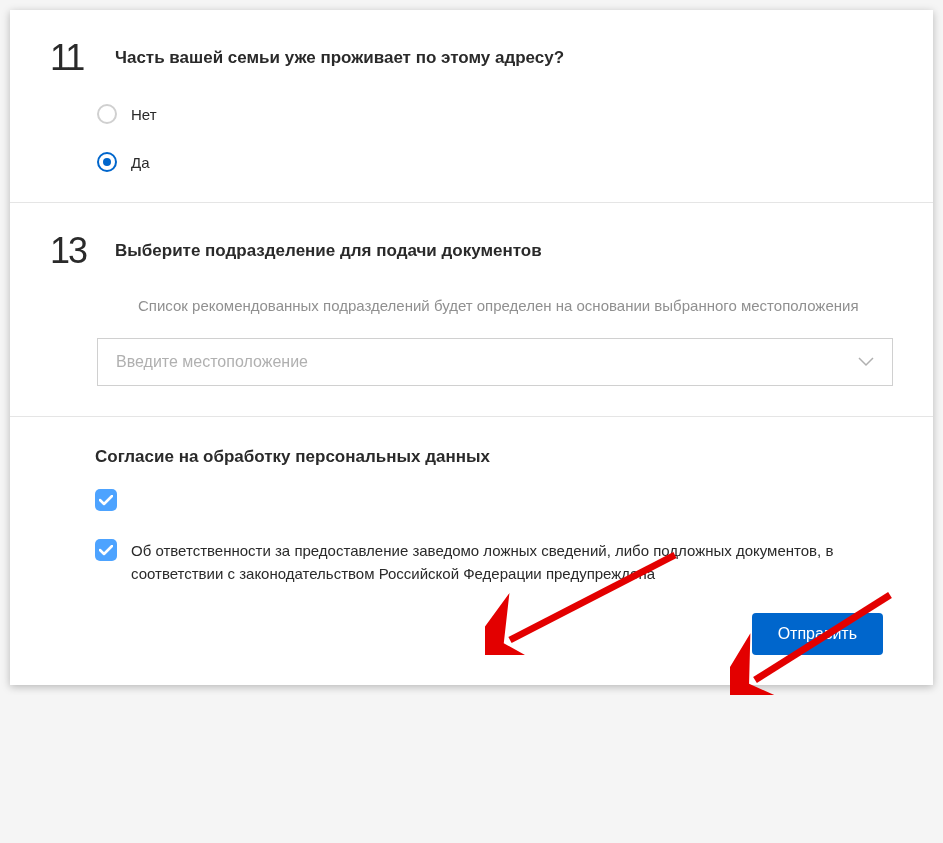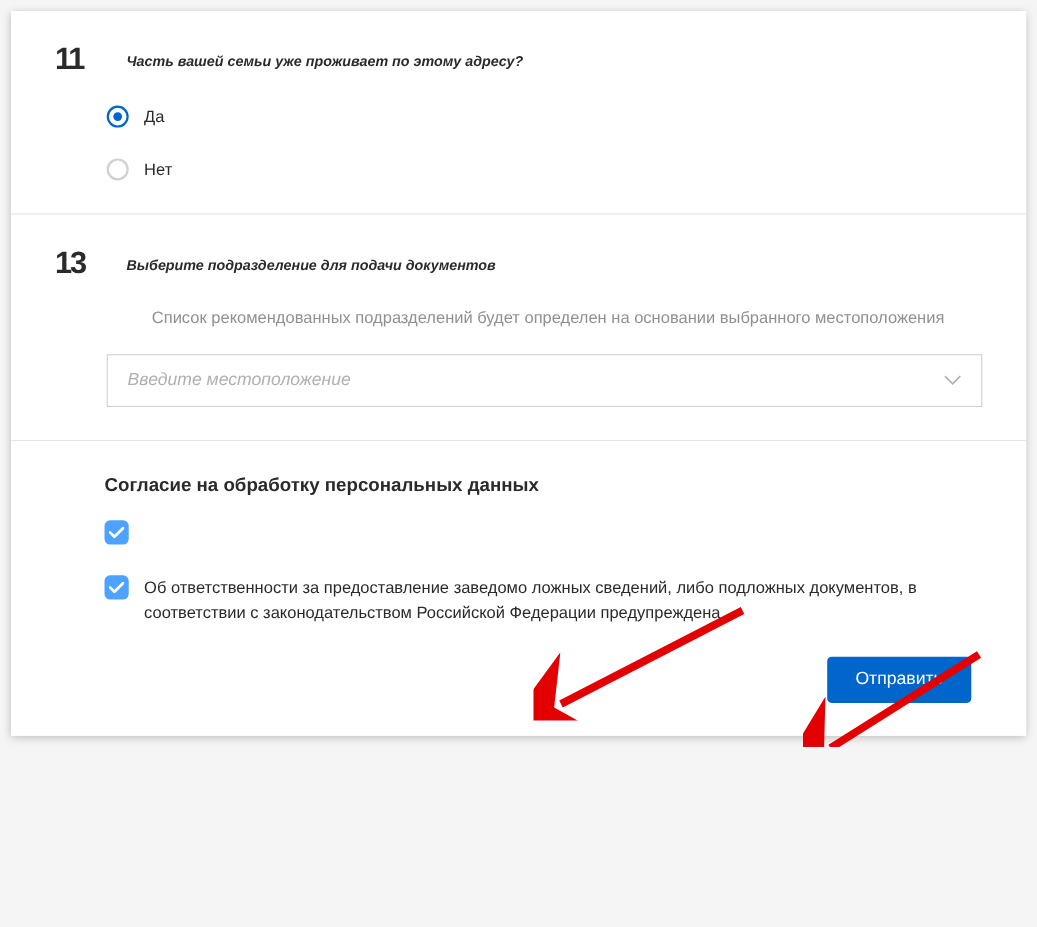--- a/index.html
+++ b/index.html
@@ -22,33 +22,32 @@
     .section {
       padding: 30px 40px 30px 40px;
     }
     .section-header {
       display: flex;
       align-items: flex-start;
       gap: 20px;
       margin-bottom: 28px;
     }
     .section-number {
-      font-size: 28px;
-      font-weight: 700;
+      font-size: 36px;
+      font-weight: 400;
       color: #2a2a2a;
       line-height: 1;
       letter-spacing: -2px;
       min-width: 45px;
     }
     .section-title {
-      font-size: 13px;
+      font-size: 17px;
       font-weight: bold;
       color: #2a2a2a;
       padding-top: 8px;
-      font-style: italic;
     }
     .section-content {
       padding-left: 47px;
     }
     .radio-group {
       display: flex;
       flex-direction: column;
       gap: 28px;
     }
     .radio-item {
@@ -96,21 +95,20 @@
       border: 1px solid #d0d0d0;
       display: flex;
       align-items: center;
       padding: 14px 18px;
       cursor: pointer;
     }
     .select-placeholder {
       font-size: 16px;
       color: #b0b0b0;
       flex: 1;
-      font-style: italic;
     }
     .chevron-down {
       width: 16px;
       height: 10px;
     }
     .consent-section {
       padding: 30px 40px 0 85px;
     }
     .consent-title {
       font-size: 17px;
@@ -170,26 +168,26 @@
 <div class="form-container">
 
   <div class="section">
     <div class="section-header">
       <div class="section-number">11</div>
       <div class="section-title">Часть вашей семьи уже проживает по этому адресу?</div>
     </div>
     <div class="section-content">
       <div class="radio-group">
         <div class="radio-item">
+          <div class="radio-circle"></div>
+          <div class="radio-label">Нет</div>
+        </div>
+        <div class="radio-item">
           <div class="radio-circle selected"></div>
           <div class="radio-label">Да</div>
-        </div>
-        <div class="radio-item">
-          <div class="radio-circle"></div>
-          <div class="radio-label">Нет</div>
         </div>
       </div>
     </div>
   </div>
 
   <div class="divider"></div>
 
   <div class="section">
     <div class="section-header">
       <div class="section-number">13</div>

